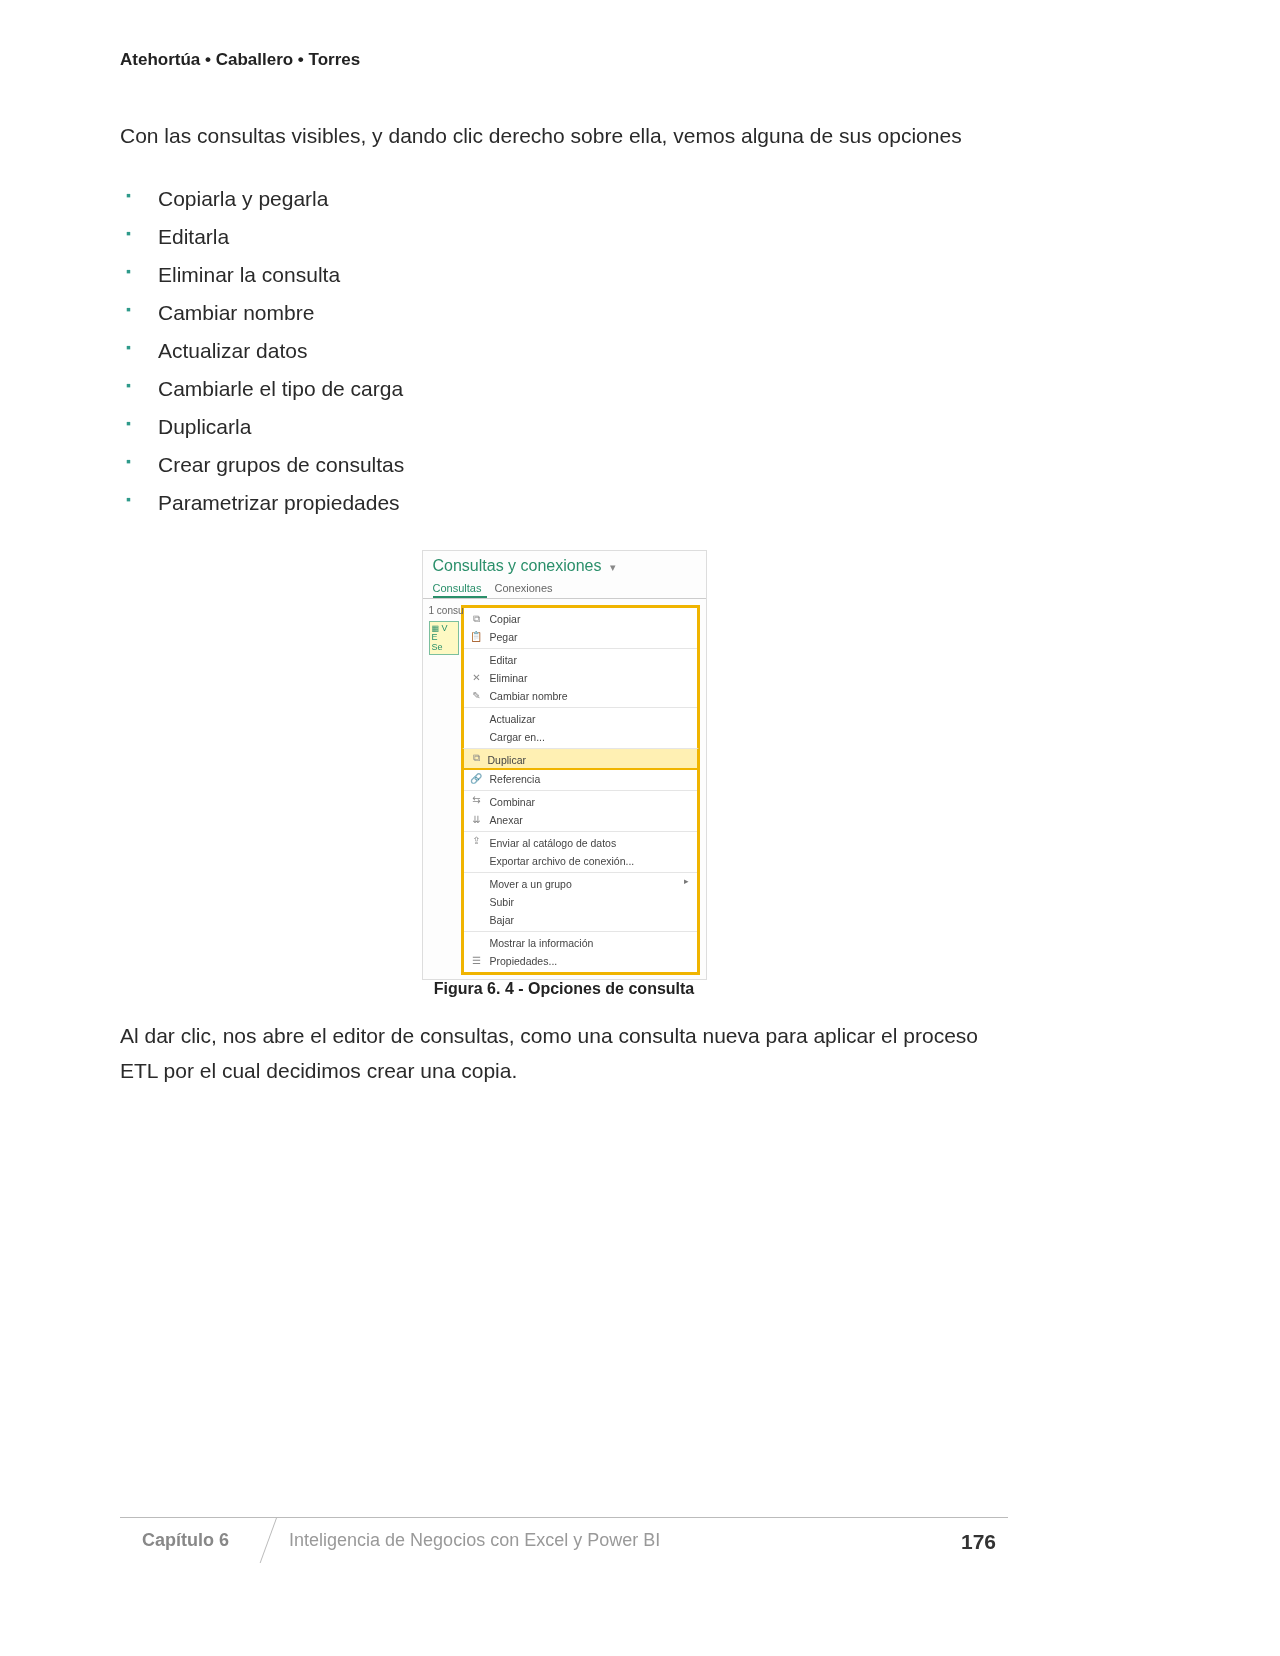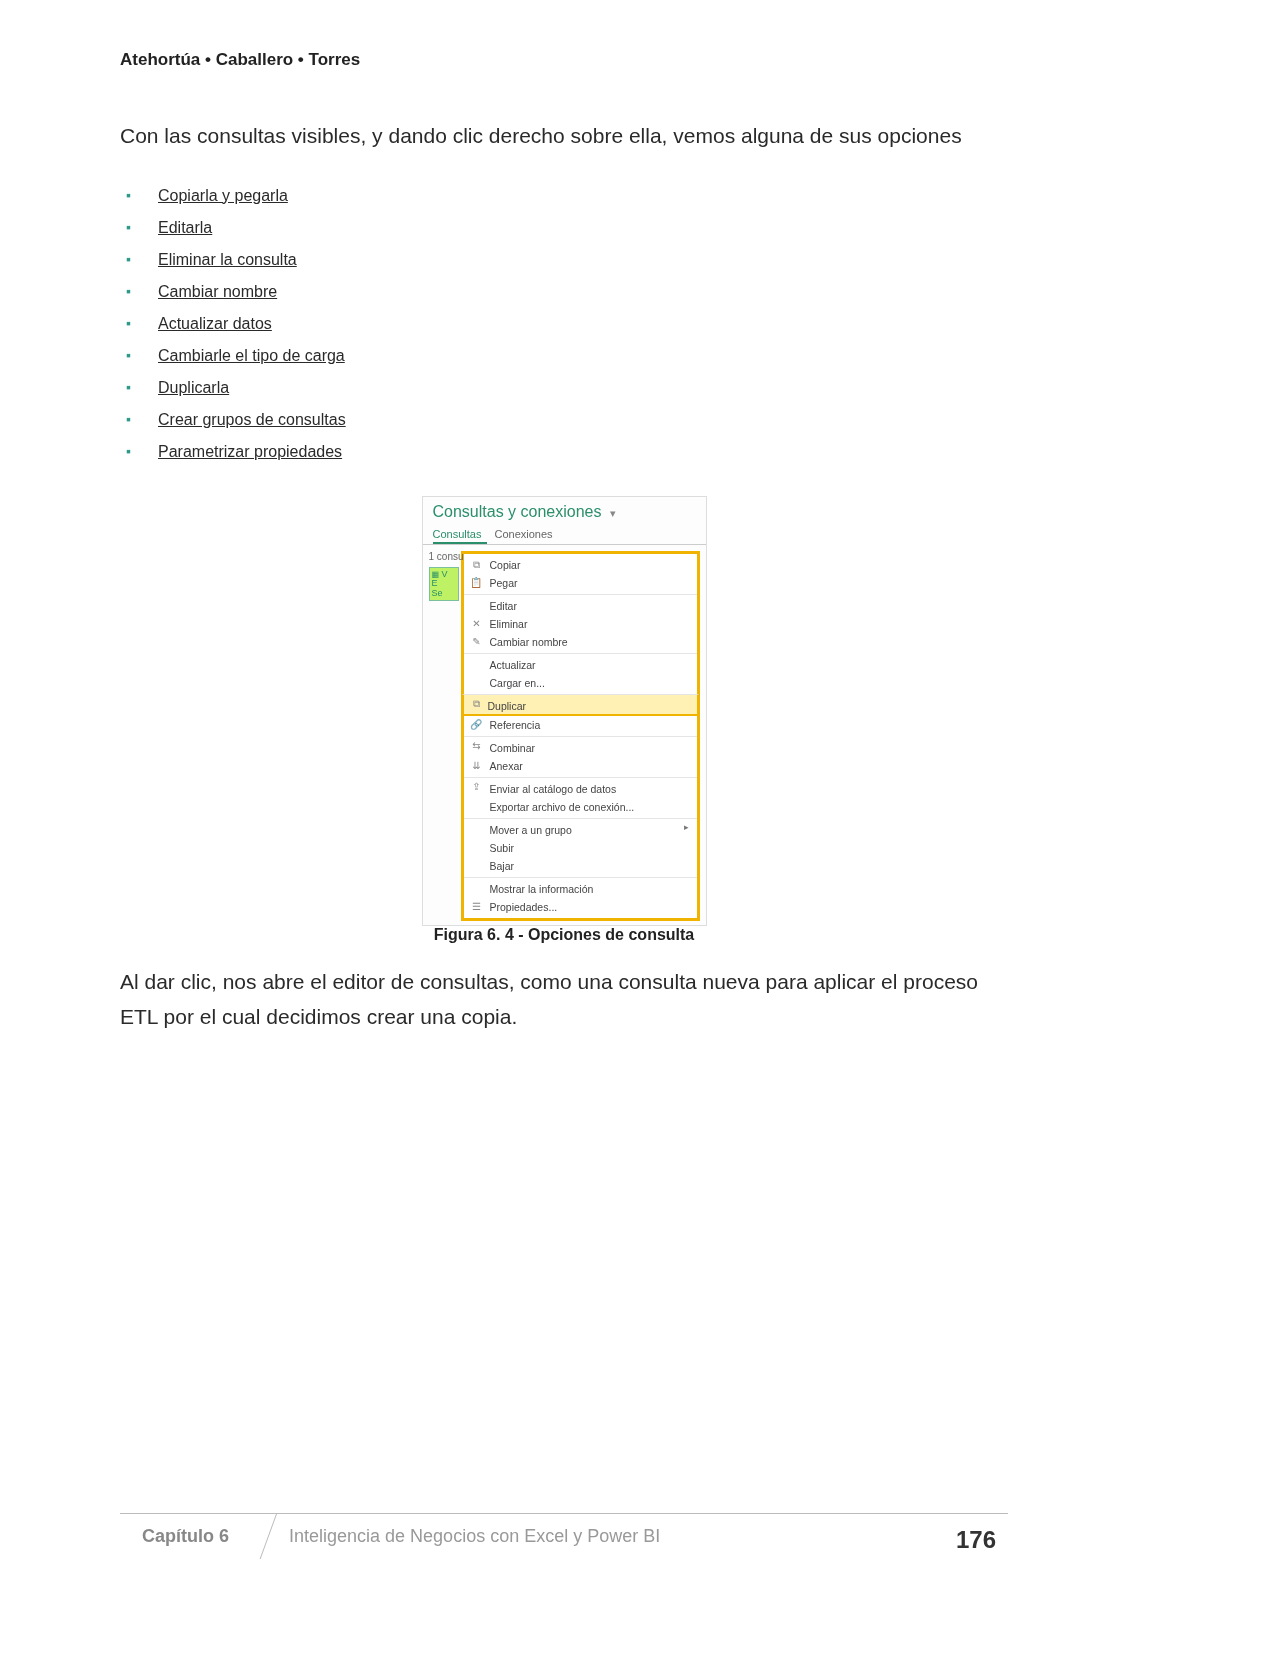--- a/index.html
+++ b/index.html
@@ -28,25 +28,24 @@
     color: #2a2a2a;
     margin-bottom: 28px;
     line-height: 1.5;
   }
   .options-list {
     list-style: none;
     padding: 0;
     margin: 0 0 28px 38px;
   }
   .options-list li {
-    font-size: 16px;
+    font-size: 21px;
     color: #2a2a2a;
     padding: 7px 0;
     position: relative;
-    text-decoration: underline;
   }
   .options-list li::before {
     content: "▪";
     position: absolute;
     left: -32px;
     top: 7px;
     color: #2e9a8a;
     font-size: 14px;
   }
   .figure-wrap {
@@ -101,21 +100,21 @@
     top: 6px;
     font-size: 10px;
     color: #666;
   }
   .query-item {
     position: absolute;
     left: 6px;
     top: 22px;
     width: 30px;
     height: 34px;
-    background: #bef264;
+    background: #fef9c3;
     border: 1px solid #7bbf9e;
     font-size: 9px;
     color: #2a8f6a;
     padding: 2px 2px;
     line-height: 1.1;
     overflow: hidden;
   }
   .query-item .qicon {
     font-size: 8px;
     color: #2a8f6a;
@@ -206,21 +205,21 @@
     transform: skewX(-20deg);
   }
   .footer-title {
     flex: 1;
     padding: 12px 20px;
     font-size: 18px;
     color: #999;
   }
   .footer-page {
     padding: 12px 12px;
-    font-size: 24px;
+    font-size: 21px;
     font-weight: 700;
     color: #333;
   }
 </style>
 </head>
 <body>
 
 <div class="page">
 
   <div class="authors">Atehortúa • Caballero • Torres</div>

